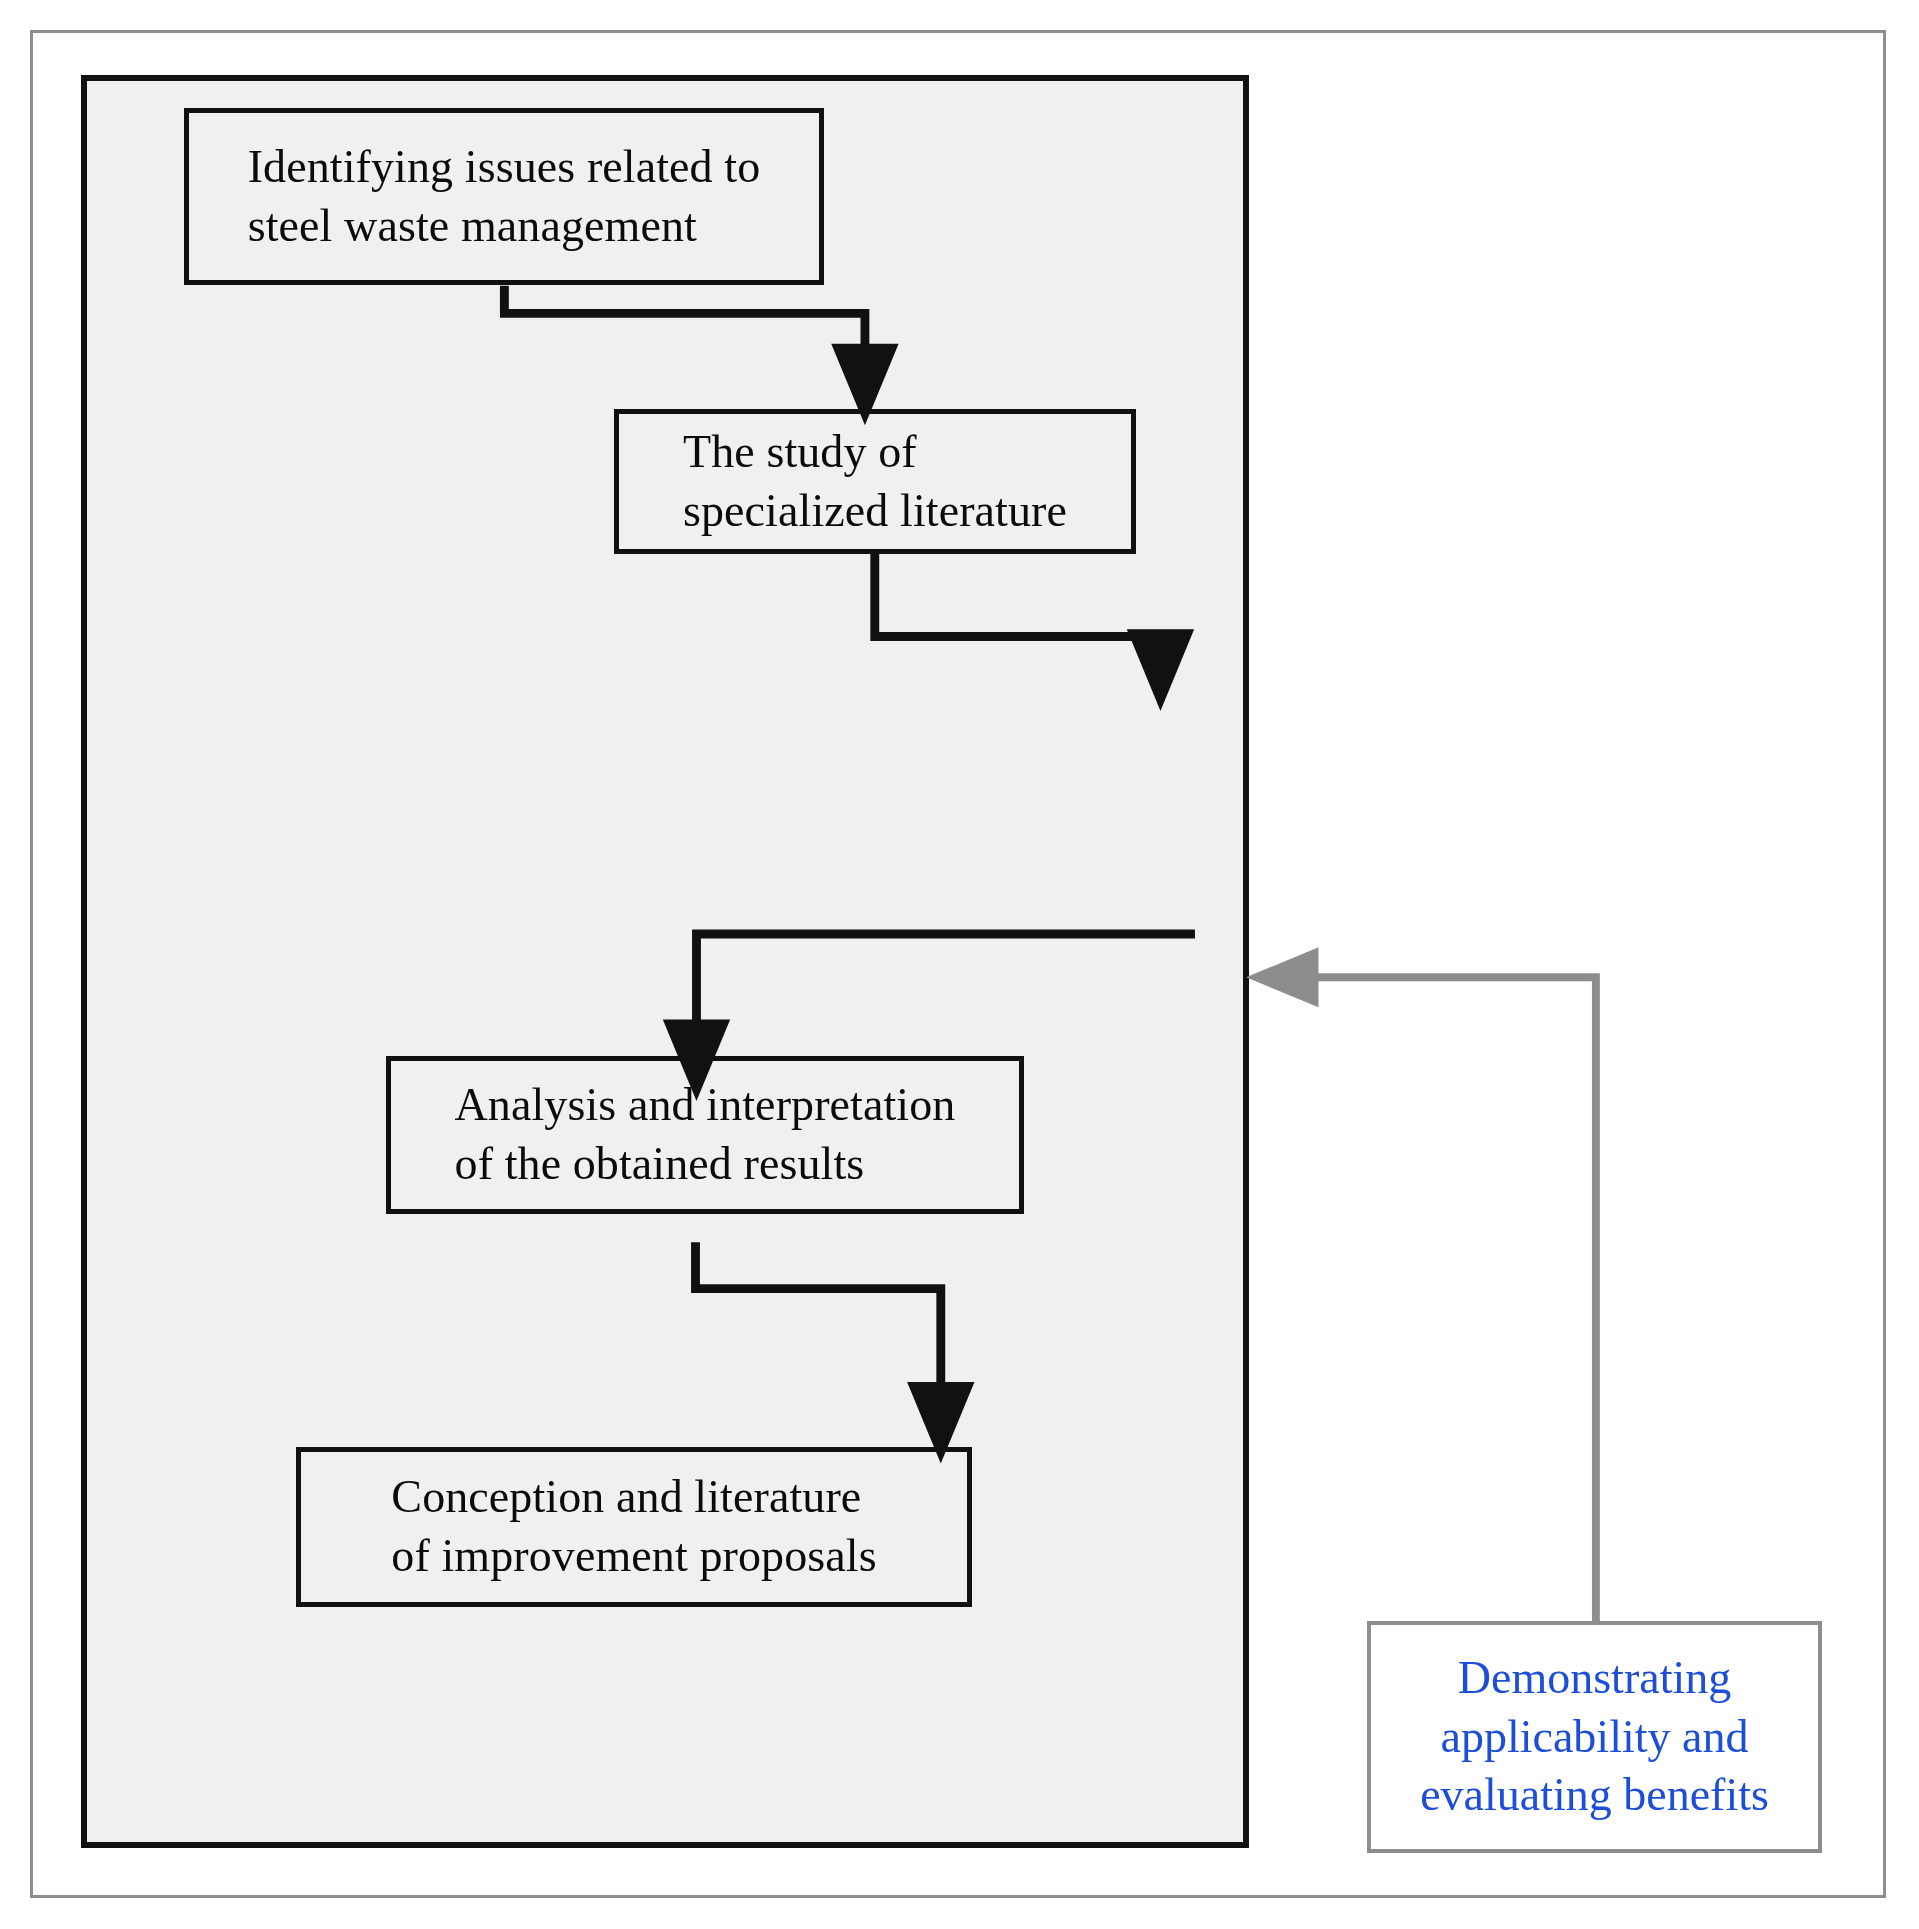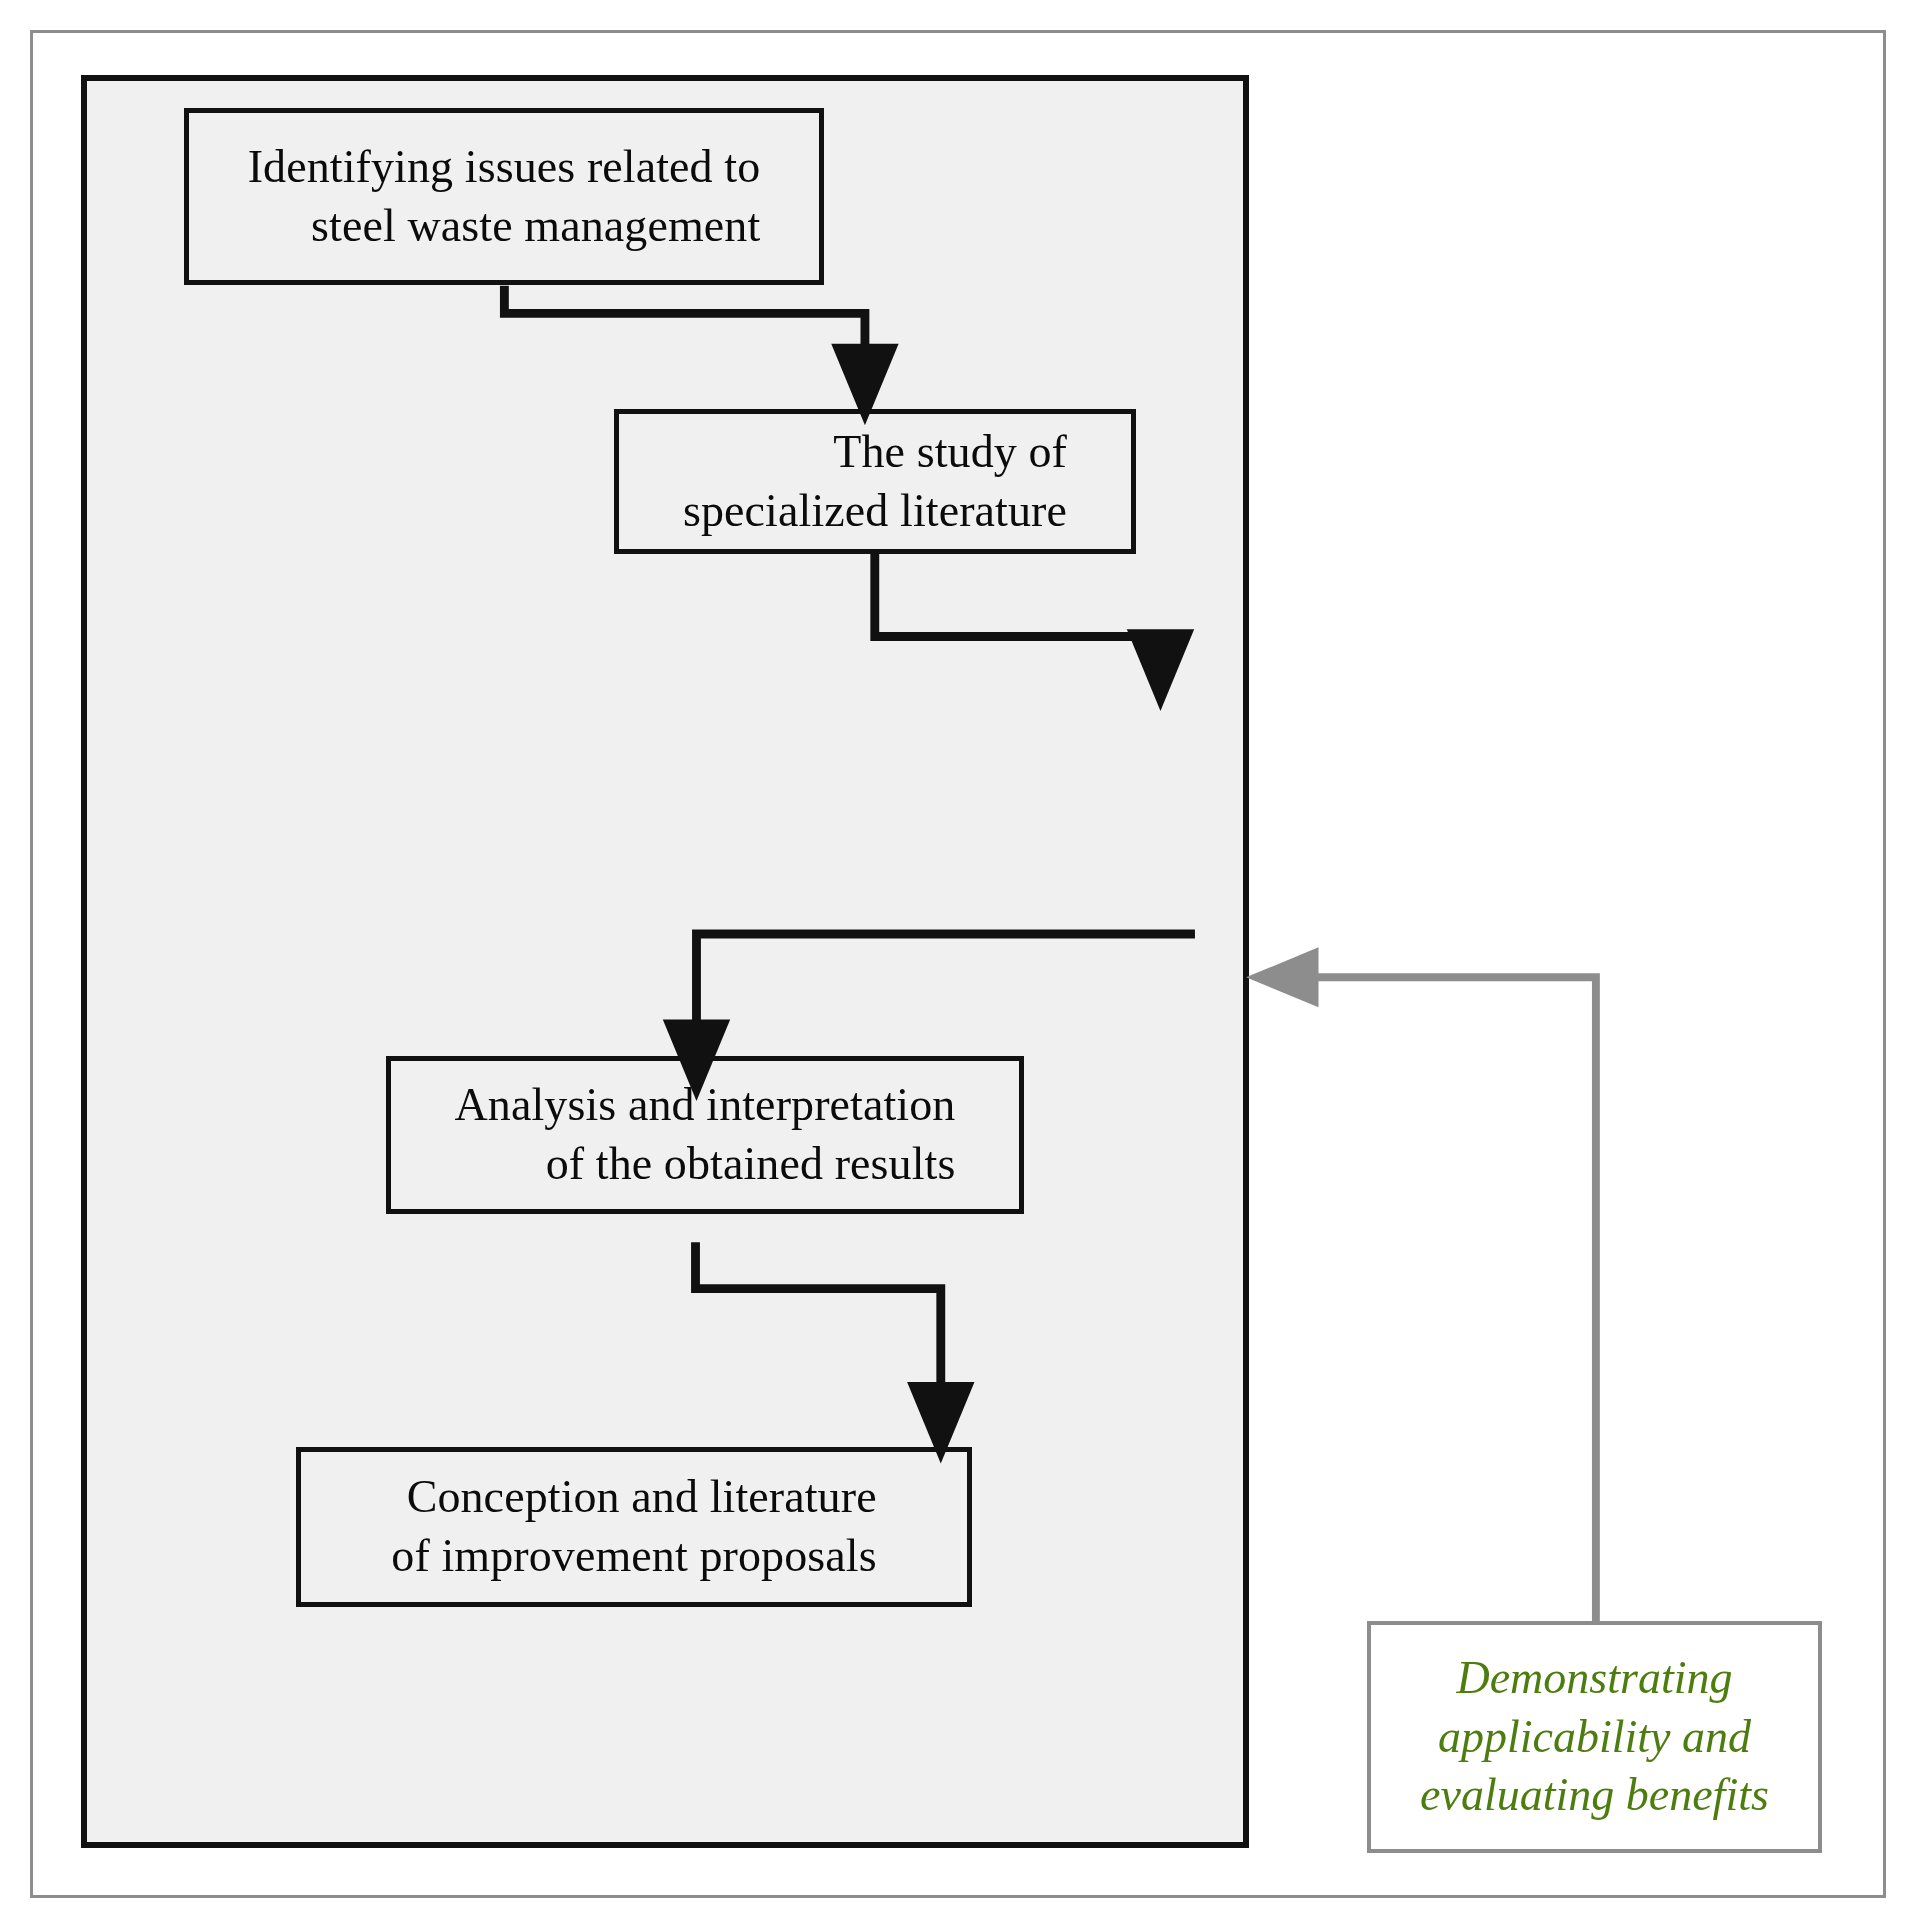--- a/index.html
+++ b/index.html
@@ -39,44 +39,43 @@
   }
   
   .pbox {
     position: absolute;
     background: #f0f0f0;
     border: 5.9px solid #111111;
     box-sizing: border-box;
     display: flex;
     align-items: center;
     justify-content: center;
-    text-align: right;
+    text-align: left;
     color: #0b0b0b;
     font-size: 46px;
     line-height: 1.28;
     padding: 5.9px 13.8px;
     white-space: pre-line;
     letter-spacing: 0.1px;
   }
   
   .gbox {
     position: absolute;
     background: #ffffff;
     border: 4.9px solid #8d8d8d;
     box-sizing: border-box;
     display: flex;
     align-items: center;
     justify-content: center;
     text-align: center;
-    color: #4d7c0f;
+    color: #1d4ed8;
     font-size: 46px;
     line-height: 1.28;
     padding: 5.9px 13.8px;
     white-space: pre-line;
-    font-style: italic;
   }
   
   #connectors {
     position: absolute;
     left: 0;
     top: 0;
     width: 1920px;
     height: 1930px;
     pointer-events: none;
   }

